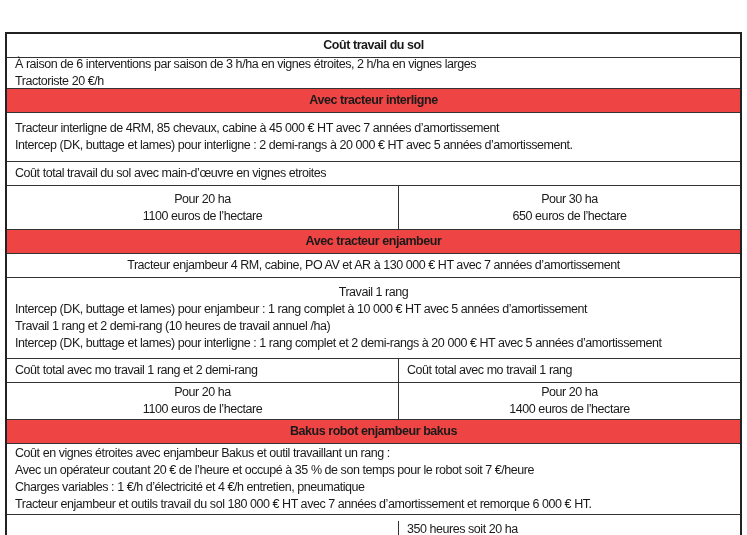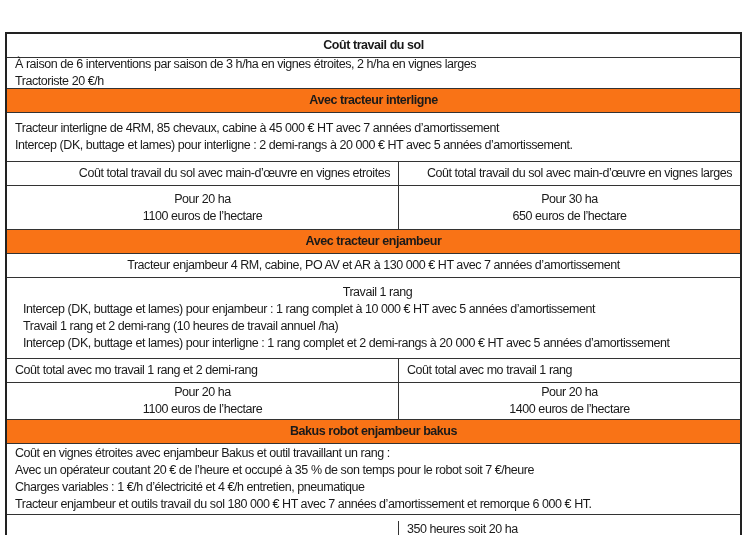--- a/index.html
+++ b/index.html
@@ -6,21 +6,21 @@
     body { width: 747px; height: 535px; position: relative; overflow: hidden;
            font-family: "Liberation Sans", "DejaVu Sans", sans-serif; color: #1a1a1a; }
     .tbl { position: absolute; left: 5px; top: 16px; width: 737px;
            border: 2px solid #222; box-sizing: border-box; margin-top: 16px; }
     .row { display: flex; border-bottom: 1px solid #333; box-sizing: border-box; }
     .row:last-child { border-bottom: none; }
     .cell { box-sizing: border-box; padding: 0 8px; font-size: 12.5px; letter-spacing: -0.45px;
             display: flex; flex-direction: column; justify-content: center; }
     .cell + .cell { border-left: 1px solid #333; }
     .center { align-items: center; text-align: center; }
-    .head { background: #f97316; font-weight: bold; }
+    .head { background: #ef4444; font-weight: bold; }
     .line { line-height: 17px; white-space: nowrap; }
     .cA { width: 391px; }
     .cB { flex: 1; }
     .c1 { width: 391px; }
     .c2 { width: 195px; }
     .c3 { flex: 1; }
   </style>
 </head>
 <body>
 
@@ -45,26 +45,23 @@
     </div>
   </div>
 
   <div class="row" style="height:49px;">
     <div class="cell cB">
       <span class="line">Tracteur interligne de 4RM, 85 chevaux, cabine à 45 000 € HT avec 7 années d’amortissement</span>
       <span class="line">Intercep (DK, buttage et lames) pour interligne : 2 demi-rangs à 20 000 € HT avec 5 années d’amortissement.</span>
     </div>
   </div>
 
-  <div class="row" style="height:24px;text-align:right;">
+  <div class="row" style="height:24px;">
     <div class="cell cA">
       <span class="line">Coût total travail du sol avec main-d’œuvre en vignes etroites</span>
-    </div>
-    <div class="cell cB">
-      <span class="line">Coût total travail du sol avec main-d’œuvre en vignes larges</span>
     </div>
   </div>
 
   <div class="row" style="height:44px;">
     <div class="cell cA center">
       <span class="line">Pour 20 ha</span>
       <span class="line">1100 euros de l’hectare</span>
     </div>
     <div class="cell cB center">
       <span class="line">Pour 30 ha</span>
@@ -77,21 +74,21 @@
       <span class="line">Avec tracteur enjambeur</span>
     </div>
   </div>
 
   <div class="row" style="height:24px;">
     <div class="cell cB center">
       <span class="line">Tracteur enjambeur 4 RM, cabine, PO AV et AR à 130 000 € HT avec 7 années d’amortissement</span>
     </div>
   </div>
 
-  <div class="row" style="height:81px;padding-left:8px;">
+  <div class="row" style="height:81px;">
     <div class="cell cB">
       <span class="line" style="text-align:center;">Travail 1 rang</span>
       <span class="line">Intercep (DK, buttage et lames) pour enjambeur : 1 rang complet à 10 000 € HT avec 5 années d’amortissement</span>
       <span class="line">Travail 1 rang et 2 demi-rang (10 heures de travail annuel /ha)</span>
       <span class="line">Intercep (DK, buttage et lames) pour interligne : 1 rang complet et 2 demi-rangs à 20 000 € HT avec 5 années d’amortissement</span>
     </div>
   </div>
 
   <div class="row" style="height:24px;">
     <div class="cell cA">

